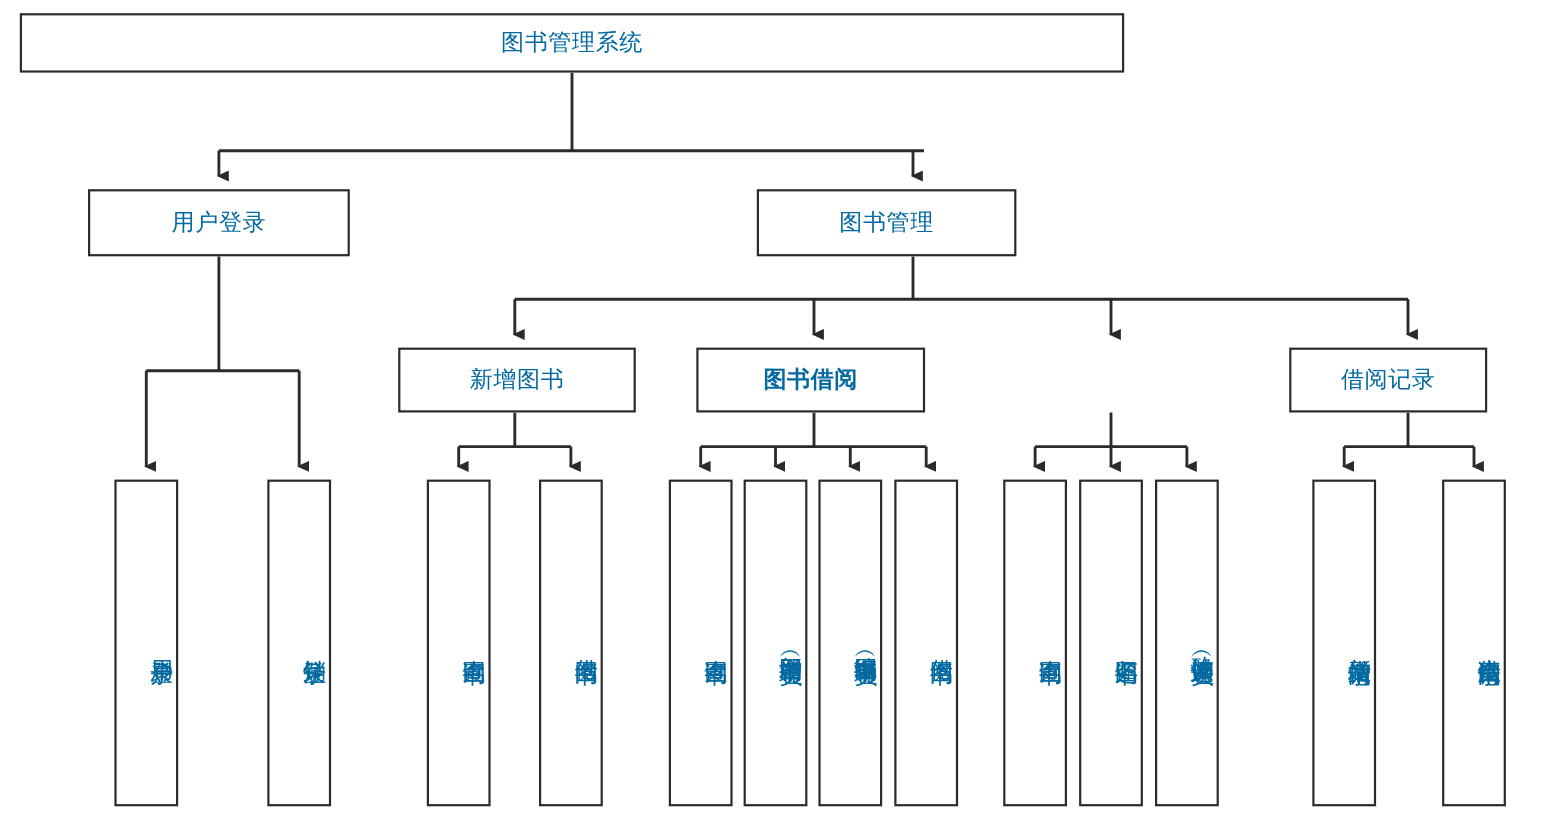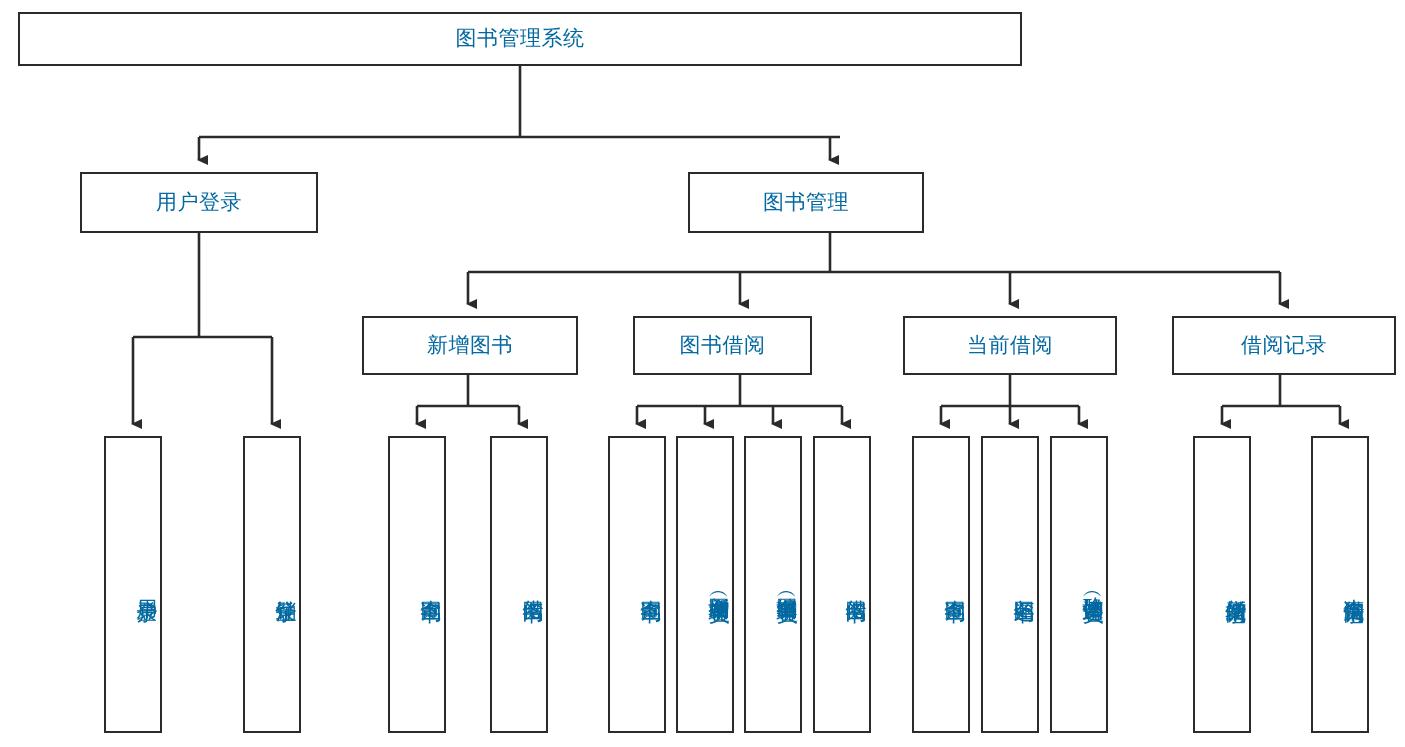--- a/index.html
+++ b/index.html
@@ -126,27 +126,24 @@
   <div class="node h" style="left:80px; top:172px; width:238px; height:61px;">
     <span>用户登录</span>
   </div>
   <div class="node h" style="left:688px; top:172px; width:236px; height:61px;">
     <span>图书管理</span>
   </div>
 
   <div class="node h" style="left:362px; top:316px; width:216px; height:59px;">
     <span>新增图书</span>
   </div>
-  <div class="node h" style="left:633px; top:316px; width:179px; height:59px;">
+  <div class="node h" style="left:633px; top:316px; width:208px; height:59px;font-weight:bold;">
     <span>图书借阅</span>
   </div>
-  <div class="node h" style="left:903px; top:316px; width:214px; height:59px;">
-    <span>当前借阅</span>
-  </div>
-  <div class="node h" style="left:1172px; top:316px; width:224px; height:59px;">
+  <div class="node h" style="left:1172px; top:316px; width:180px; height:59px;">
     <span>借阅记录</span>
   </div>
 
   <div class="node v" style="left:104px; top:436px; width:58px; height:297px;">
     <span class="vtext">用户登录</span>
   </div>
   <div class="node v" style="left:243px; top:436px; width:58px; height:297px;">
     <span class="vtext">注销登录</span>
   </div>
 

